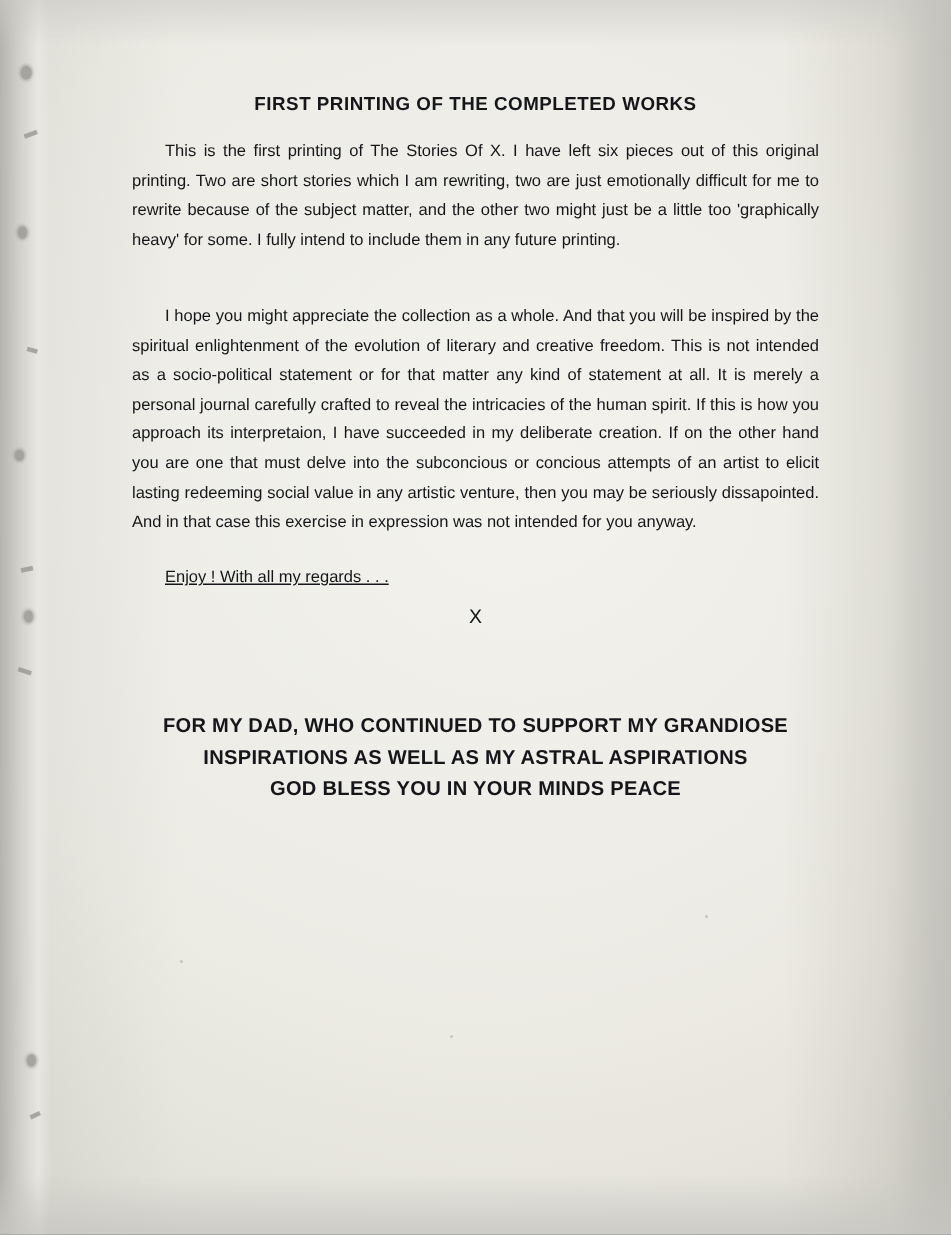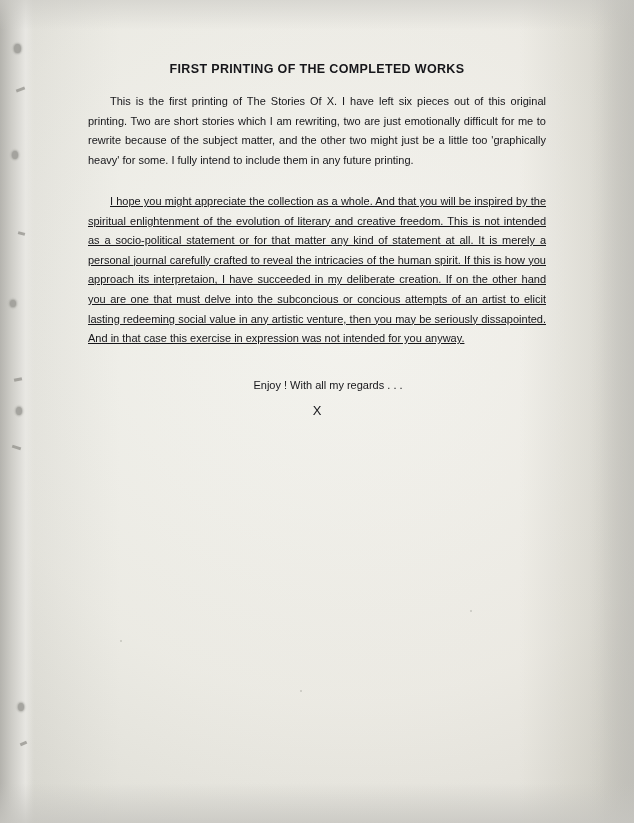--- a/index.html
+++ b/index.html
@@ -94,23 +94,23 @@
     font-size: 11px;
     line-height: 19.6px;
     text-align: justify;
     text-justify: inter-word;
   }
   .body-block p {
     margin: 0 0 0 0;
     text-indent: 22px;
   }
   #para-1 { top: 92px; }
-  #para-2 { top: 192px; text-decoration: underline; }
+  #para-2 { top: 202px; }
   #para-3 { top: 376px; }
-  #para-3 p { text-align: center; }
+  #para-3 p { text-align: left; text-decoration: underline; }
   #signature {
     position: absolute;
     left: 0;
     top: 403px;
     width: 634px;
     text-align: center;
     font-size: 13px;
   }
   #dedication {
     position: absolute;
@@ -169,15 +169,20 @@
     <div class="body-block" id="para-2">
       <p>I hope you might appreciate the collection as a whole. And that you will be inspired by the spiritual enlightenment of the evolution of literary and creative freedom. This is not intended as a socio-political statement or for that matter any kind of statement at all. It is merely a personal journal carefully crafted to reveal the intricacies of the human spirit. If this is how you approach its interpretaion, I have succeeded in my deliberate creation. If on the other hand you are one that must delve into the subconcious or concious attempts of an artist to elicit lasting redeeming social value in any artistic venture, then you may be seriously dissapointed. And in that case this exercise in expression was not intended for you anyway.</p>
     </div>
 
     <div class="body-block" id="para-3">
       <p>Enjoy ! With all my regards . . .</p>
     </div>
 
     <div id="signature">X</div>
 
+    <div id="dedication">
+      <div>FOR MY DAD, WHO CONTINUED TO SUPPORT MY GRANDIOSE</div>
+      <div>INSPIRATIONS AS WELL AS MY ASTRAL ASPIRATIONS</div>
+      <div>GOD BLESS YOU IN YOUR MINDS PEACE</div>
+    </div>
 
   </div>
 </div>
 
 </body></html>

